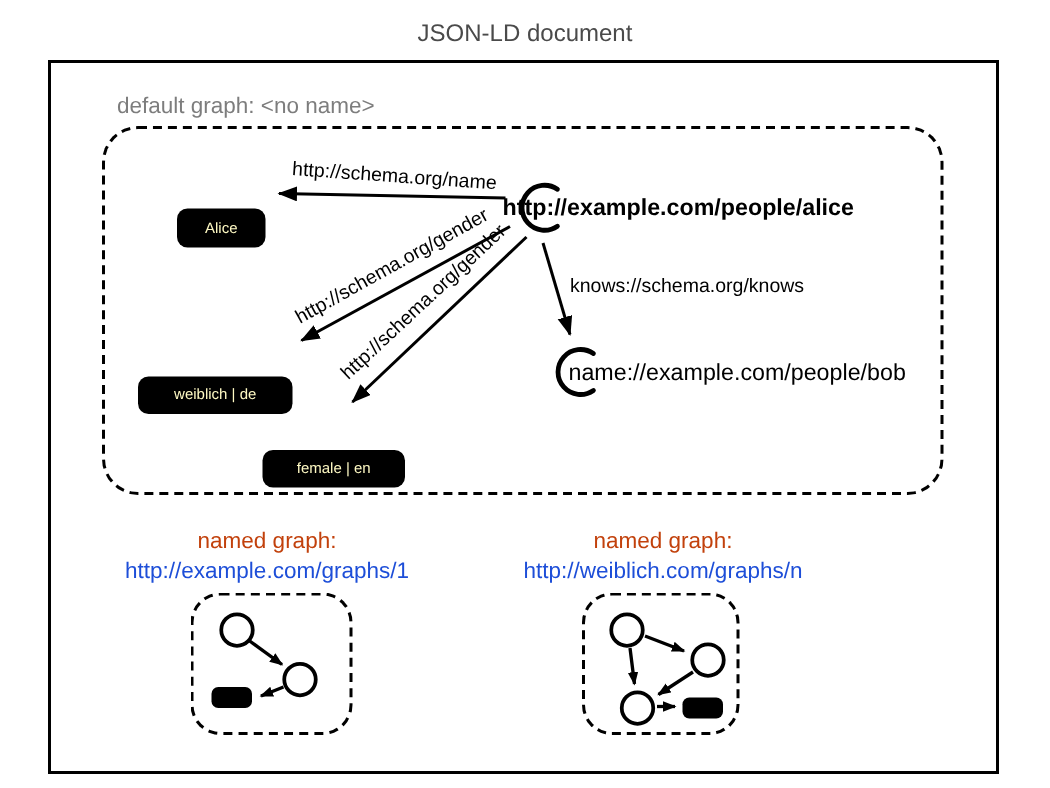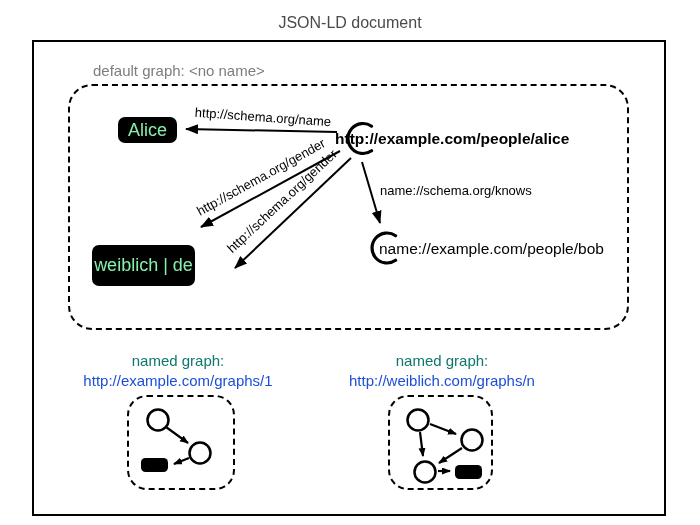--- a/index.html
+++ b/index.html
@@ -10,51 +10,51 @@
   .abs{position:absolute;}
   .title{
     left:0;top:14px;width:700px;text-align:center;
     font-size:16px;color:#4a4a4a;white-space:nowrap;
   }
   .outer-border{
     left:32px;top:40px;width:634px;height:476px;
     border:2px solid #000;box-sizing:border-box;background:#ffffff;
   }
   .dg-label{
-    left:78px;top:62px;font-size:15px;color:#7d7d7d;white-space:nowrap;margin-left:15px;
+    left:78px;top:62px;font-size:15px;color:#7d7d7d;white-space:nowrap;
   }
   .dg-box{
     left:68px;top:84px;width:561px;height:246px;
     border:2.5px dashed #000;border-radius:24px;box-sizing:border-box;
   }
   .literal{
-    background:#000;color:#86efac;border-radius:7px;
+    background:#000;color:#fef9c3;border-radius:7px;
     display:flex;align-items:center;justify-content:center;
-    font-size:18px;white-space:nowrap;
+    font-size:10px;white-space:nowrap;margin-top:22px;
   }
   .lit-alice{left:118px;top:117px;width:59px;height:26px;}
-  .lit-weiblich{left:92px;top:245px;width:103px;height:41px;}
+  .lit-weiblich{left:92px;top:229px;width:103px;height:25px;}
   .lit-female{left:175px;top:278px;width:95px;height:25px;}
   .iri-text{
     font-size:15.5px;color:#000;white-space:nowrap;transform:translateY(-50%);
   }
   .iri-alice{left:335px;top:139px;font-weight:bold;}
   .iri-bob{left:379px;top:249px;}
   .edge-label{
     font-size:13px;color:#000;white-space:nowrap;
   }
   .el-name{left:263px;top:117px;transform:translate(-50%,-50%) rotate(4deg);}
   .el-gender1{left:261px;top:177px;transform:translate(-50%,-50%) rotate(-29deg);}
   .el-gender2{left:282px;top:201px;transform:translate(-50%,-50%) rotate(-43deg);}
   .el-knows{left:380px;top:190px;transform:translateY(-50%);}
   .ng-caption{
     text-align:center;font-size:15px;line-height:20px;
     transform:translateX(-50%);white-space:nowrap;
   }
-  .ng-caption .cap{color:#0f766e;}
+  .ng-caption .cap{color:#c2410c;}
   .ng-caption .iri{color:#1d4ed8;}
   .ng1{left:178px;top:351px;}
   .ng2{left:442px;top:351px;}
   .mini-box{
     border:2.5px dashed #000;border-radius:20px;box-sizing:border-box;
   }
   .mini1{left:127px;top:395px;width:108px;height:95px;}
   .mini2{left:388px;top:395px;width:105px;height:95px;}
   svg.layer{position:absolute;left:0;top:0;pointer-events:none;}
 </style>
@@ -106,28 +106,31 @@
     <line x1="462" y1="448" x2="439" y2="463" stroke="#000" stroke-width="2.2" marker-end="url(#ahSmall)"></line>
     <line x1="438" y1="471" x2="450" y2="471" stroke="#000" stroke-width="2.2" marker-end="url(#ahSmall)"></line>
   </svg>
 
   <div class="abs literal lit-alice">
     <span>Alice</span>
   </div>
   <div class="abs literal lit-weiblich">
     <span>weiblich | de</span>
   </div>
+  <div class="abs literal lit-female">
+    <span>female | en</span>
+  </div>
 
   <div class="abs iri-text iri-alice">http://example.com/people/alice</div>
   <div class="abs iri-text iri-bob">name://example.com/people/bob</div>
 
   <div class="abs edge-label el-name">http://schema.org/name</div>
   <div class="abs edge-label el-gender1">http://schema.org/gender</div>
   <div class="abs edge-label el-gender2">http://schema.org/gender</div>
-  <div class="abs edge-label el-knows">name://schema.org/knows</div>
+  <div class="abs edge-label el-knows">knows://schema.org/knows</div>
 
   <div class="abs ng-caption ng1">
     <div class="cap">named graph:</div>
     <div class="iri">http://example.com/graphs/1</div>
   </div>
   <div class="abs ng-caption ng2">
     <div class="cap">named graph:</div>
     <div class="iri">http://weiblich.com/graphs/n</div>
   </div>
 

